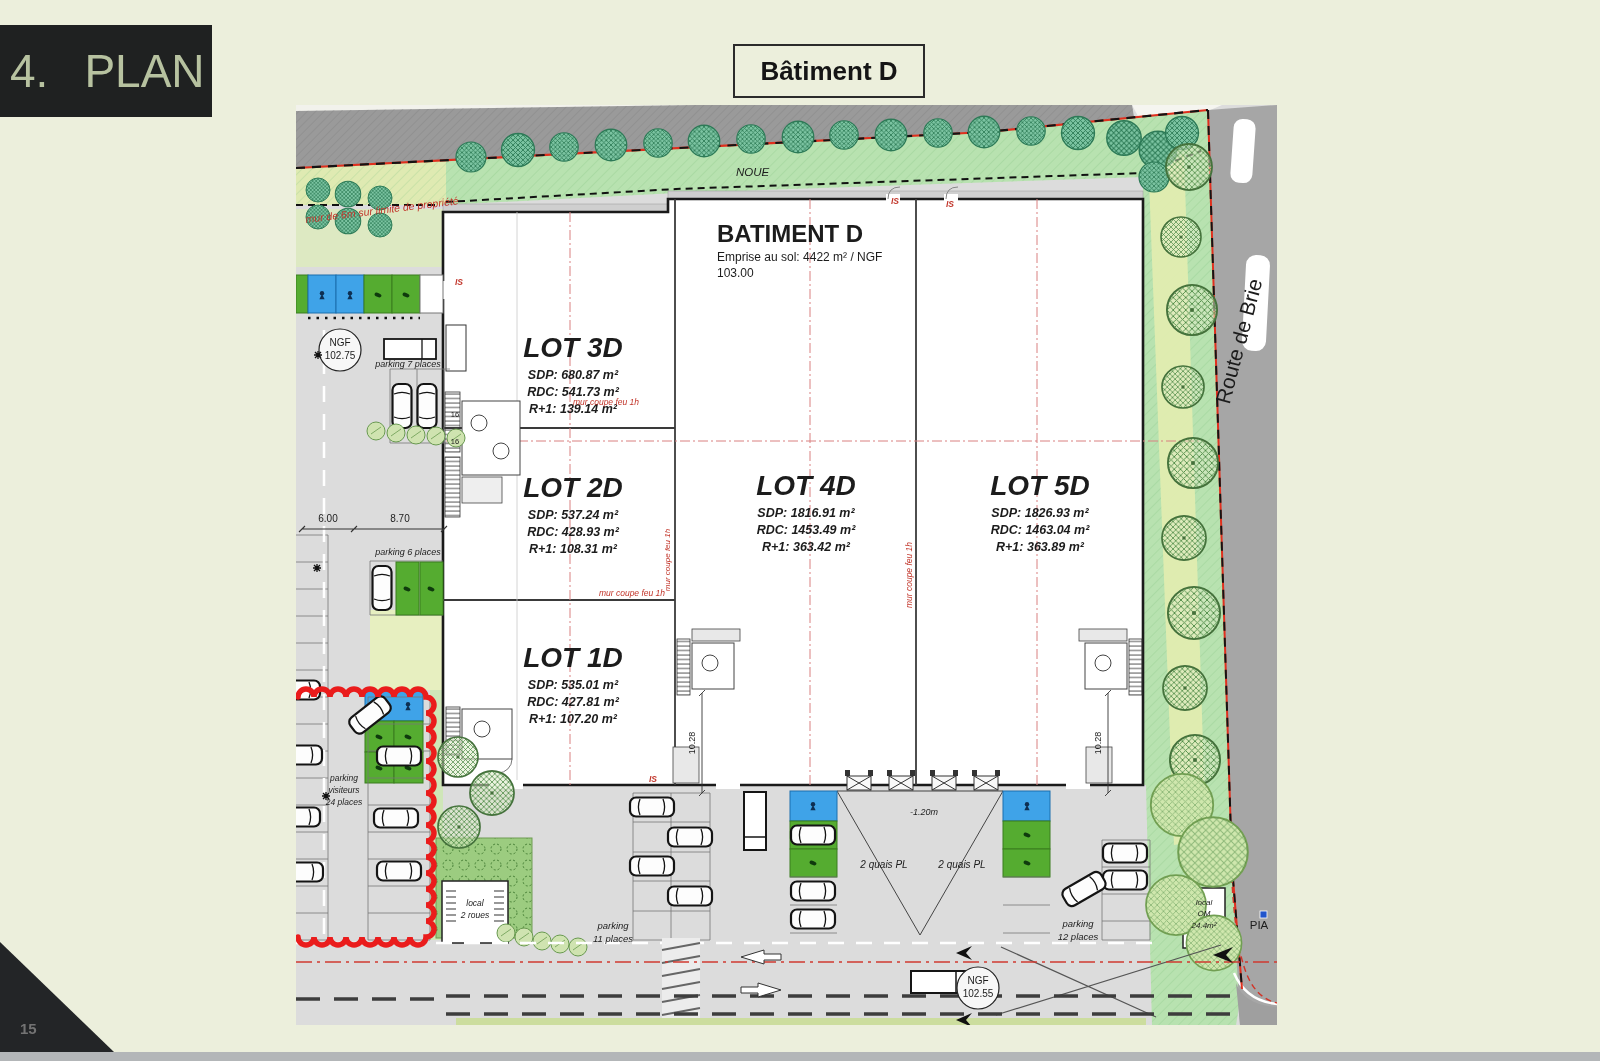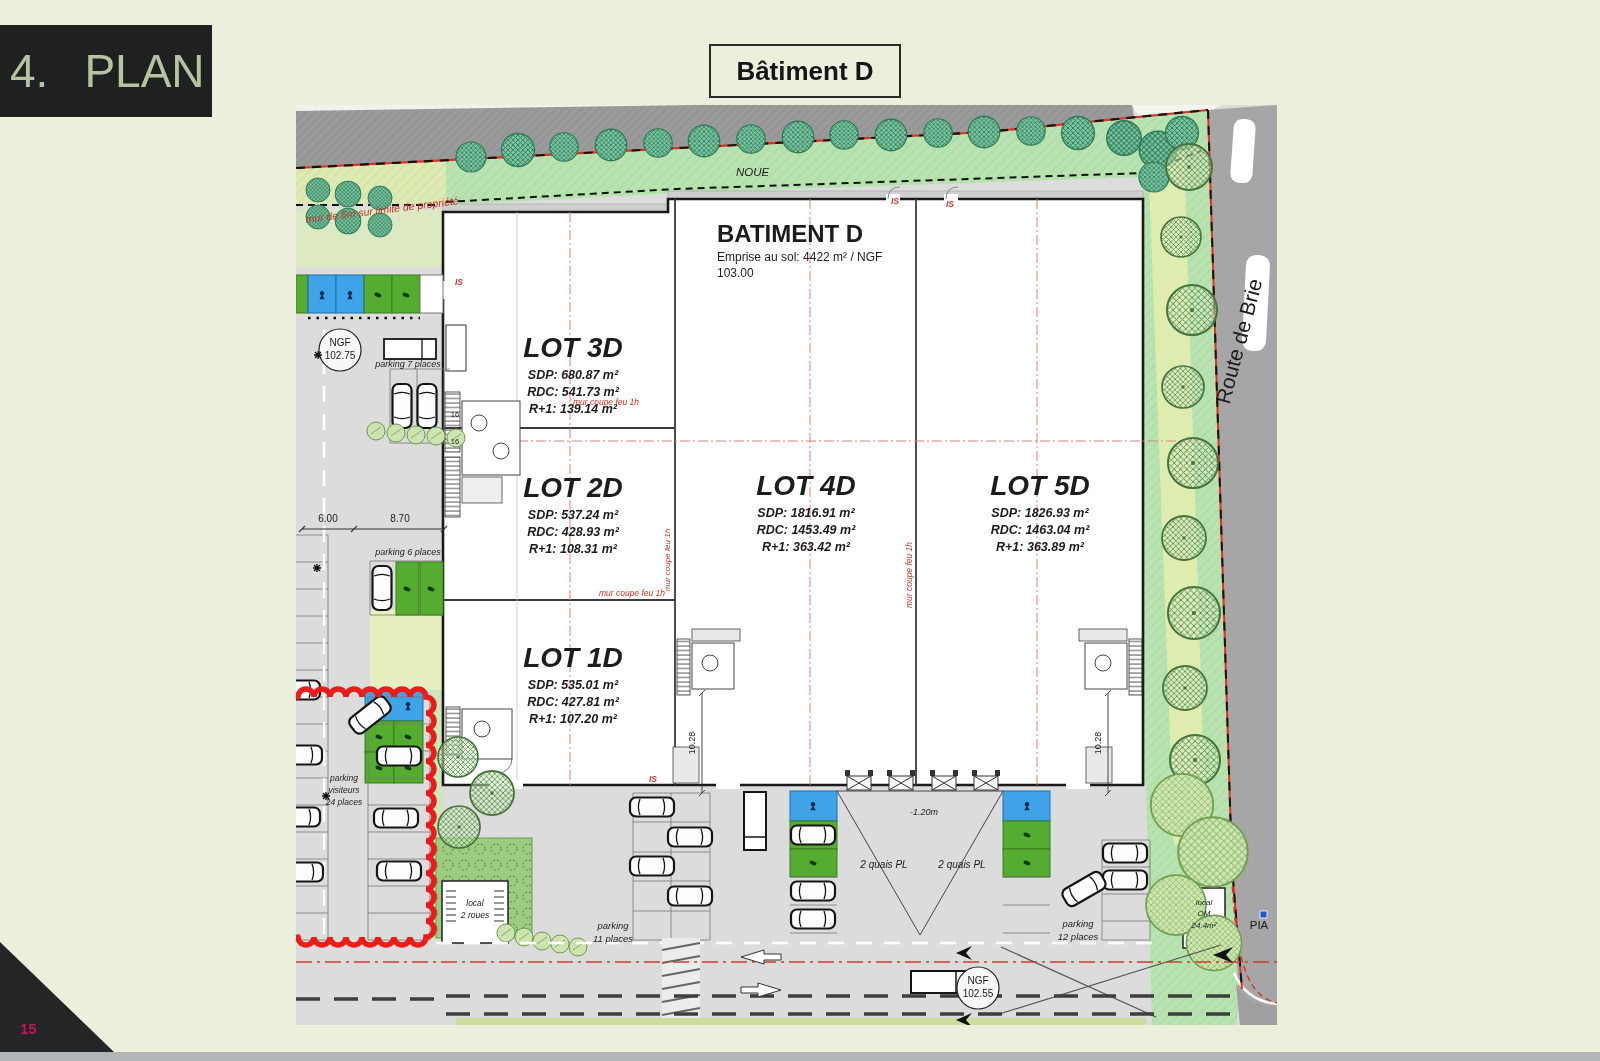--- a/index.html
+++ b/index.html
@@ -2,26 +2,26 @@
 <html><head>
 <meta charset="utf-8">
 <style>
   html,body{margin:0;padding:0;background:#ecefdc;}
   .slide{position:relative;width:1600px;height:1061px;background:#ecefdc;overflow:hidden;
          font-family:"Liberation Sans",sans-serif;}
   .banner{position:absolute;left:0;top:25px;width:212px;height:92px;background:#1f2121;
           color:#b7c2a0;display:flex;align-items:center;padding-left:10px;box-sizing:border-box;
           font-size:46px;font-weight:normal;}
   .banner .num{margin-right:36px;}
-  .titlebox{position:absolute;left:709px;top:44px;width:188px;height:50px;border:2px solid #2b2b2b;
+  .titlebox{position:absolute;left:733px;top:44px;width:188px;height:50px;border:2px solid #2b2b2b;
             display:flex;align-items:center;justify-content:center;font-weight:bold;font-size:26px;
             color:#151515;background:#ecefdc;}
   .corner{position:absolute;left:0;bottom:9px;width:114px;height:110px;background:#232527;
           clip-path:polygon(0 0,0 100%,100% 100%);}
-  .pagenum{position:absolute;left:20px;bottom:24px;color:#be185d;font-size:15px;font-weight:bold;}
+  .pagenum{position:absolute;left:20px;bottom:24px;color:#737373;font-size:15px;font-weight:bold;}
   .bottombar{position:absolute;left:0;bottom:0;width:100%;height:9px;background:#b3b6b8;}
   svg.plan{position:absolute;left:296px;top:105px;}
   text{font-family:"Liberation Sans",sans-serif;fill:#1c1c1c;}
   .it{font-style:italic}
   .b{font-weight:bold}
   .red{fill:#c2362b}
   .mid{text-anchor:middle}
 </style>
 </head>
 <body>

